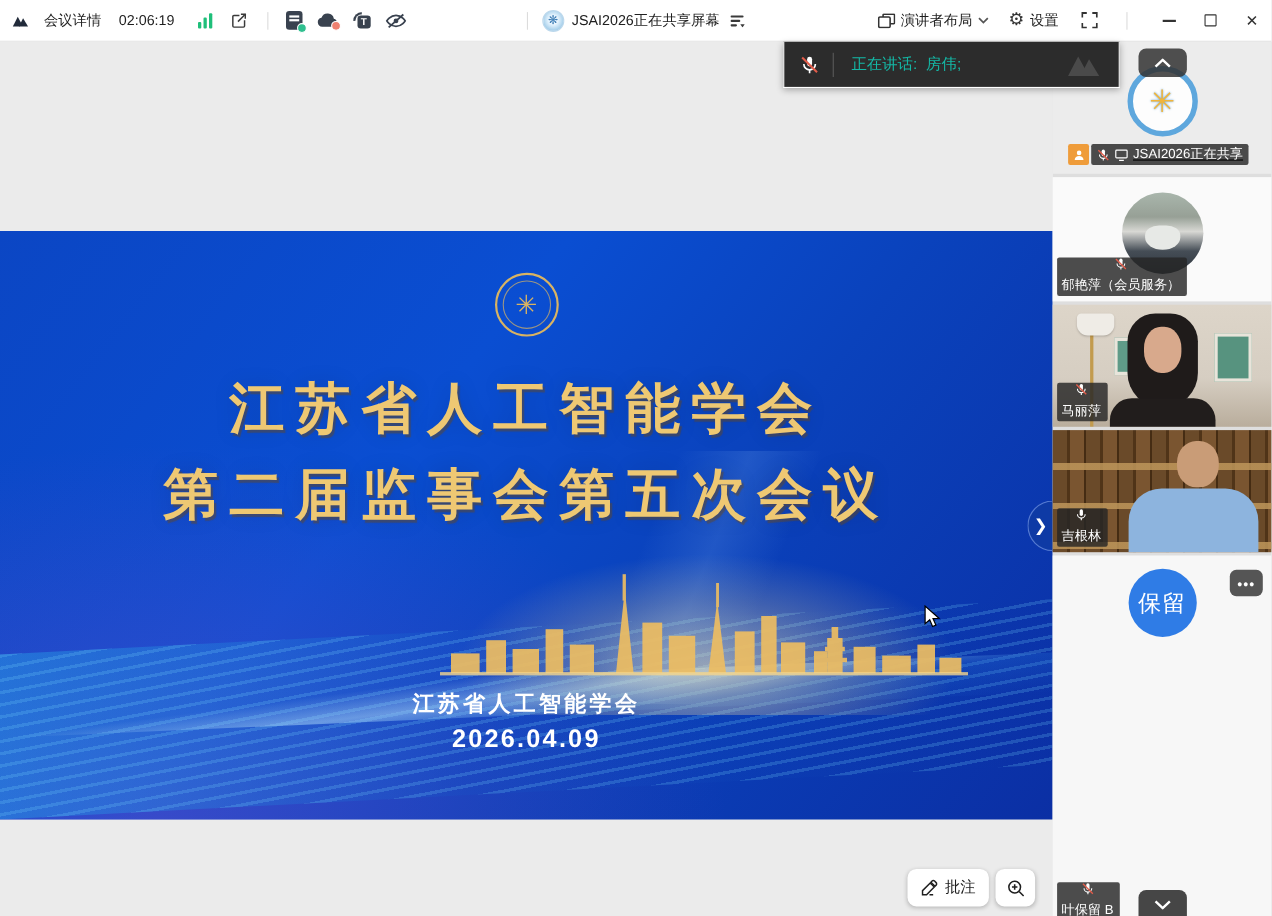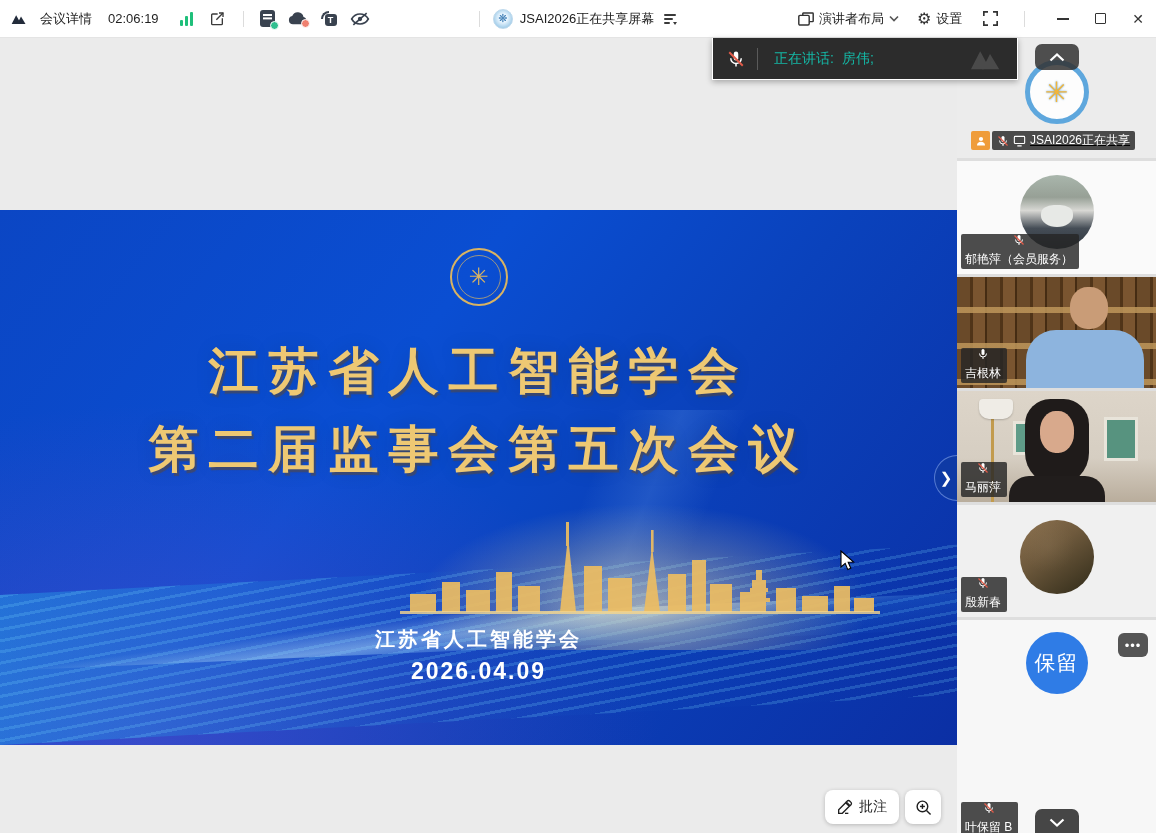--- a/index.html
+++ b/index.html
@@ -356,64 +356,52 @@
               <rect x="9" y="2" width="6" height="12" rx="3" fill="#fff"></rect>
               <path d="M5 11a7 7 0 0 0 14 0" stroke="#fff" stroke-width="2" fill="none"></path>
               <line x1="12" y1="18" x2="12" y2="22" stroke="#fff" stroke-width="2"></line>
               <line x1="3" y1="3" x2="21" y2="21" stroke="#e25c4a" stroke-width="2.5"></line>
             </svg>
           <span>郁艳萍（会员服务）</span>
         </span>
       </div>
 
 
-      <div class="tile t4">
-        <div class="head"></div>
-        <div class="body"></div>
-        <span class="tile-label">
-          <svg width="12" height="12" viewBox="0 0 24 24">
-              <rect x="9" y="2" width="6" height="12" rx="3" fill="#fff"></rect>
-              <path d="M5 11a7 7 0 0 0 14 0" stroke="#fff" stroke-width="2" fill="none"></path>
-              <line x1="12" y1="18" x2="12" y2="22" stroke="#fff" stroke-width="2"></line>
-            </svg>
-          <span>吉根林</span>
-        </span>
-      </div>
-
       <div class="tile t5">
         <div class="lamp"></div>
         <div class="lampshade"></div>
         <div class="paint1"></div>
         <div class="paint2"></div>
         <div class="hair"></div>
         <div class="face"></div>
         <div class="shoulder"></div>
         <span class="tile-label">
           <svg width="12" height="12" viewBox="0 0 24 24">
               <rect x="9" y="2" width="6" height="12" rx="3" fill="#fff"></rect>
               <path d="M5 11a7 7 0 0 0 14 0" stroke="#fff" stroke-width="2" fill="none"></path>
               <line x1="12" y1="18" x2="12" y2="22" stroke="#fff" stroke-width="2"></line>
               <line x1="3" y1="3" x2="21" y2="21" stroke="#e25c4a" stroke-width="2.5"></line>
             </svg>
           <span>马丽萍</span>
         </span>
       </div>
 
-      <div class="tile t6">
-        <div class="avatar-animal"></div>
+      <div class="tile t4">
+        <div class="head"></div>
+        <div class="body"></div>
         <span class="tile-label">
           <svg width="12" height="12" viewBox="0 0 24 24">
               <rect x="9" y="2" width="6" height="12" rx="3" fill="#fff"></rect>
               <path d="M5 11a7 7 0 0 0 14 0" stroke="#fff" stroke-width="2" fill="none"></path>
               <line x1="12" y1="18" x2="12" y2="22" stroke="#fff" stroke-width="2"></line>
-              <line x1="3" y1="3" x2="21" y2="21" stroke="#e25c4a" stroke-width="2.5"></line>
-            </svg>
-          <span>殷新春</span>
-        </span>
-      </div>
+            </svg>
+          <span>吉根林</span>
+        </span>
+      </div>
+
 
       <div class="tile t7">
         <div class="more-btn">•••</div>
         <div class="avatar-initials">保留</div>
         <div class="expand-btn">
           <svg width="16" height="9" viewBox="0 0 16 9">
               <polyline points="1.5 1.5 8 7.5 14.5 1.5" fill="none" stroke="#fff" stroke-width="2.2"></polyline>
             </svg>
         </div>
         <span class="tile-label" style="bottom:-4px;">

